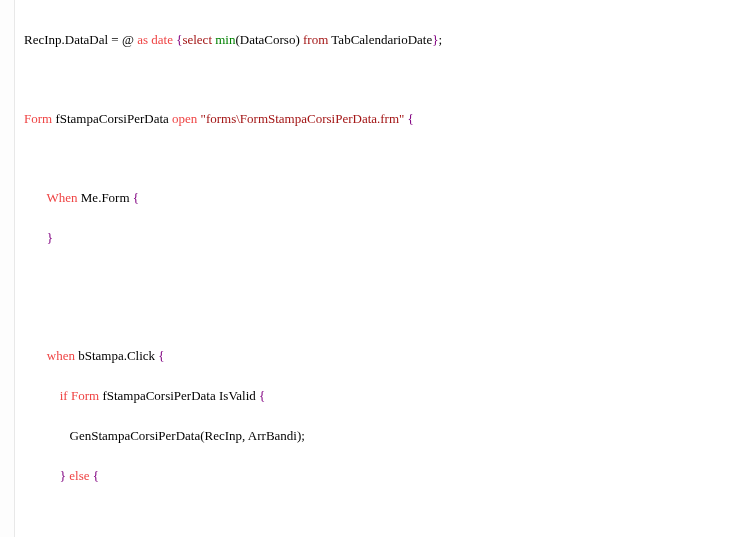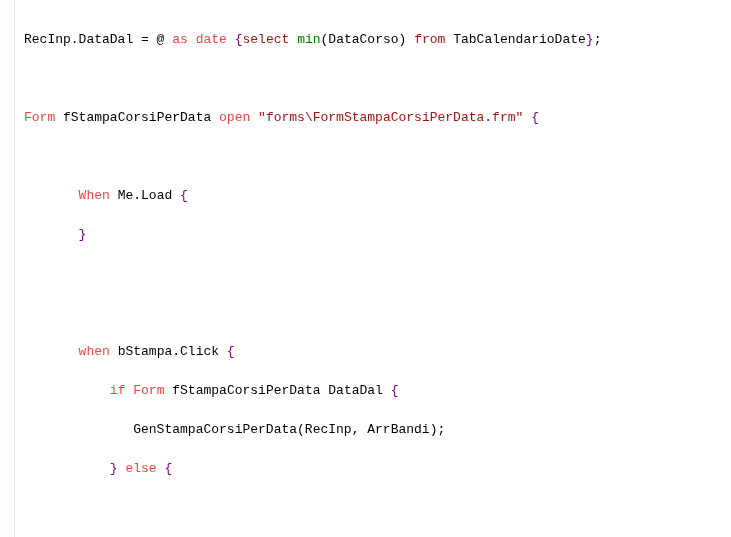--- a/index.html
+++ b/index.html
@@ -28,38 +28,38 @@
     padding: 10px 0 10px 24px;
     white-space: pre;
   }
   .kw-blue { color: #ef4444; }
   .kw-darkred { color: #a31515; text-align: center; }
   .kw-green { color: #008000; text-align: right; }
   .str { color: #a31515; }
   .paren { color: #000000; }
   .txt { color: #000000; }
   .brace { color: #800080; }
-  span[data-bind] { white-space: pre; }
+  span[data-bind] { white-space: pre; font-family: Liberation Serif, serif; }
 </style>
 </head>
 <body>
 
 <div class="gutter"></div>
 
 <div class="code-area">
 <div><span class="txt" data-bind="line1.t1">RecInp.DataDal = @ </span><span class="kw-blue" data-bind="line1.as">as</span><span data-bind="line1.sp1"> </span><span class="kw-blue" data-bind="line1.date">date</span><span data-bind="line1.sp2"> </span><span class="brace" data-bind="line1.lb">{</span><span class="kw-darkred" data-bind="line1.select">select</span><span data-bind="line1.sp3"> </span><span class="kw-green" data-bind="line1.min">min</span><span class="paren" data-bind="line1.lp">(</span><span class="txt" data-bind="line1.arg">DataCorso</span><span class="paren" data-bind="line1.rp">)</span><span data-bind="line1.sp4"> </span><span class="kw-darkred" data-bind="line1.from">from</span><span class="txt" data-bind="line1.sp5"> TabCalendarioDate</span><span class="brace" data-bind="line1.rb">}</span><span class="txt" data-bind="line1.semi">;</span></div>
 <div>&nbsp;</div>
 <div><span class="kw-blue" data-bind="line3.form">Form</span><span class="txt" data-bind="line3.sp1"> fStampaCorsiPerData </span><span class="kw-blue" data-bind="line3.open">open</span><span data-bind="line3.sp2"> </span><span class="str" data-bind="line3.str">"forms\FormStampaCorsiPerData.frm"</span><span data-bind="line3.sp3"> </span><span class="brace" data-bind="line3.lb">{</span></div>
 <div>&nbsp;</div>
-<div><span data-bind="line5.ind">       </span><span class="kw-blue" data-bind="line5.when">When</span><span class="txt" data-bind="line5.sp"> Me.Load </span><span class="brace" data-bind="line5.lb">{</span></div>
+<div><span data-bind="line5.ind">       </span><span class="kw-blue" data-bind="line5.when">When</span><span class="txt" data-bind="line5.sp"> Me.Form </span><span class="brace" data-bind="line5.lb">{</span></div>
 <div><span data-bind="line7.ind">       </span><span class="brace" data-bind="line7.rb">}</span></div>
 <div>&nbsp;</div>
 <div>&nbsp;</div>
 <div><span data-bind="line10.ind">       </span><span class="kw-blue" data-bind="line10.when">when</span><span class="txt" data-bind="line10.sp"> bStampa.Click </span><span class="brace" data-bind="line10.lb">{</span></div>
-<div><span data-bind="line11.ind">           </span><span class="kw-blue" data-bind="line11.if">if</span><span data-bind="line11.sp1"> </span><span class="kw-blue" data-bind="line11.form">Form</span><span class="txt" data-bind="line11.sp2"> fStampaCorsiPerData DataDal </span><span class="brace" data-bind="line11.lb">{</span></div>
+<div><span data-bind="line11.ind">           </span><span class="kw-blue" data-bind="line11.if">if</span><span data-bind="line11.sp1"> </span><span class="kw-blue" data-bind="line11.form">Form</span><span class="txt" data-bind="line11.sp2"> fStampaCorsiPerData IsValid </span><span class="brace" data-bind="line11.lb">{</span></div>
 <div><span data-bind="line12.ind">              </span><span class="txt" data-bind="line12.fn">GenStampaCorsiPerData(RecInp, ArrBandi);</span></div>
 <div><span data-bind="line13.ind">           </span><span class="brace" data-bind="line13.rb">}</span><span data-bind="line13.sp"> </span><span class="kw-blue" data-bind="line13.else">else</span><span data-bind="line13.sp2"> </span><span class="brace" data-bind="line13.lb">{</span></div>
 <div></div>
 
 
 
 
 
 
 

